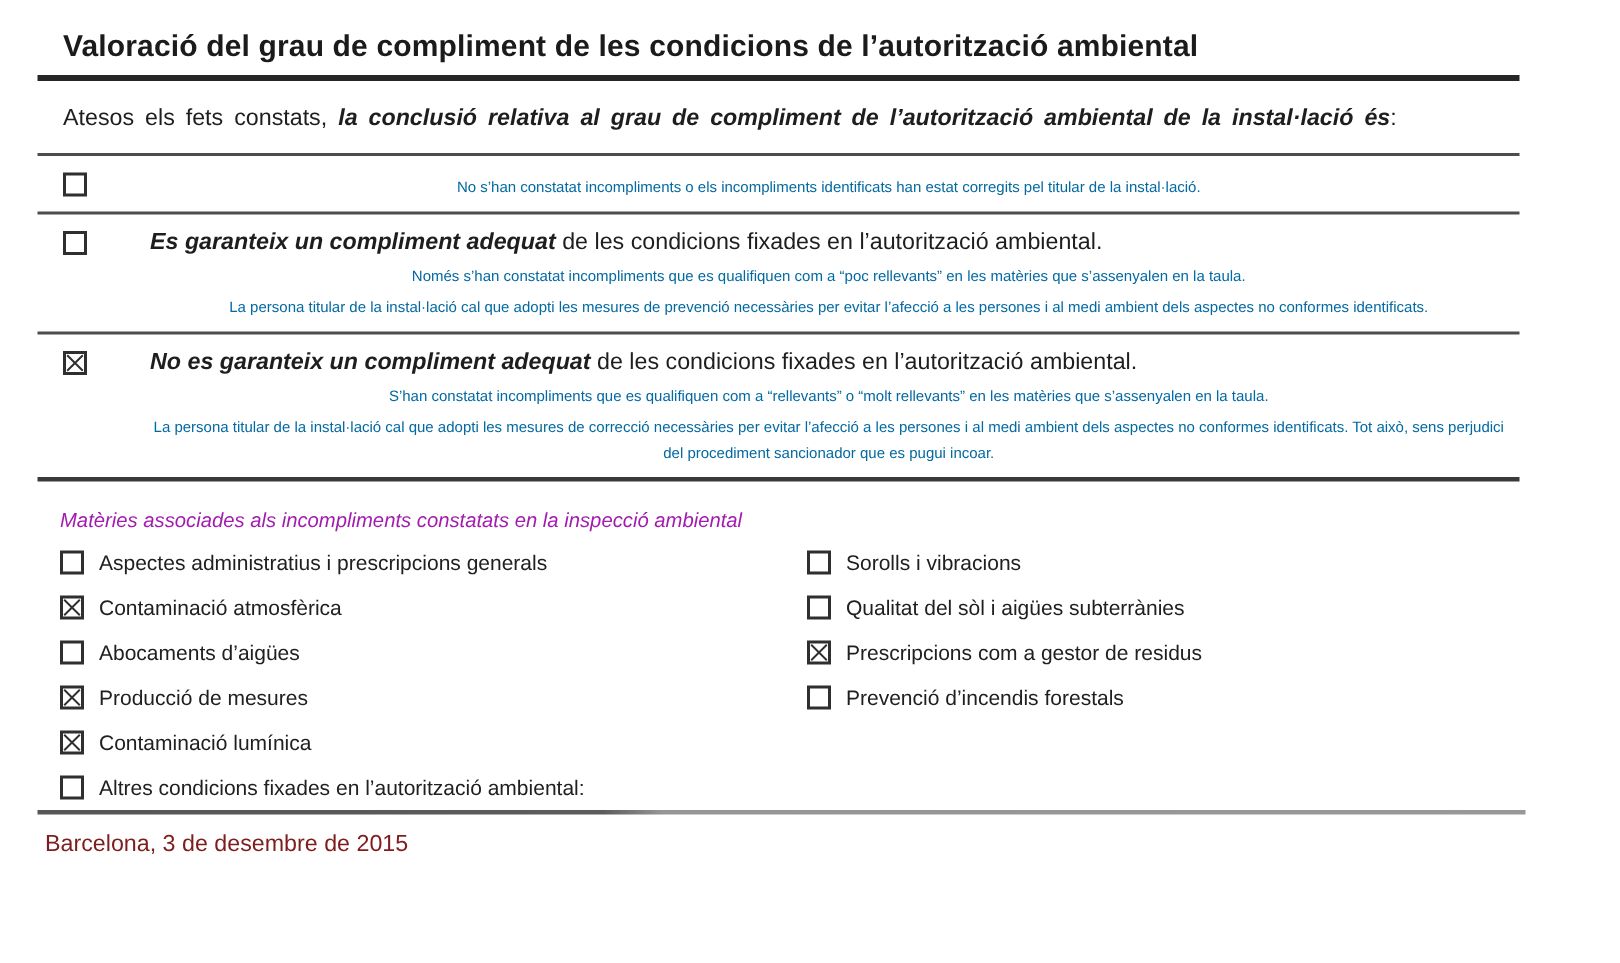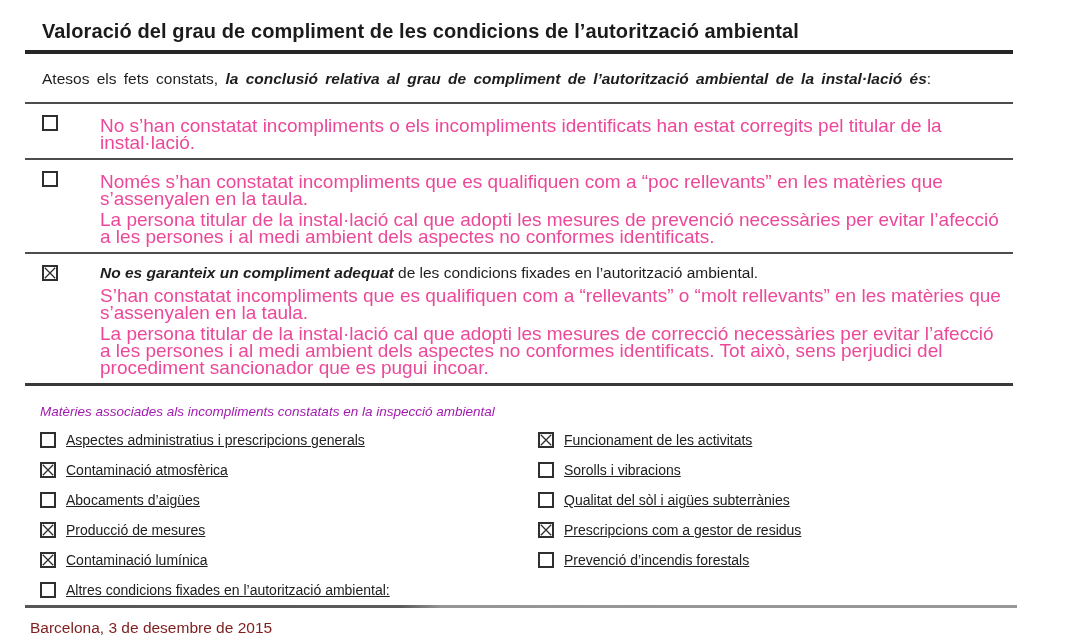--- a/index.html
+++ b/index.html
@@ -24,37 +24,37 @@
 
   .rule { height:2px; background:#4d4d4d; }
   .rule-intro { margin-top:13px; }
   .rule-mid   { margin-top:7px; }
   .rule-thick { margin-top:7px; height:3px; background:#3a3a3a; }
 
   .option { display:flex; padding:9px 8px 0 17px; }
   .option .cb { margin-top:2px; margin-right:42px; flex:none; }
   .opt-body { flex:1; }
   .opt-main { margin:0; font-size:15.5px; line-height:20px; }
-  .opt-sub  { margin:4px 0 0; font-size:19px; line-height:17px; max-width:905px; color:#ec4899; }
+  .opt-sub  { margin:4px 0 0; font-size:10px; line-height:17px; max-width:905px; color:#0369a1;text-align:center; }
 
   .cb {
     display:inline-block; width:16px; height:16px;
     border:2px solid #2f2f2f; background:#fff; padding:0; cursor:default;
   }
   .cb svg { display:none; }
   .cb.checked svg { display:block; width:100%; height:100%; }
 
   .mat-head {
     margin:18px 0 0; padding-left:15px;
     font-size:13.5px; font-style:italic; line-height:16px; color:#a21caf;
   }
   .mat-grid {
     margin-top:5px;
     display:grid; grid-template-columns:498px 490px;
-    grid-template-rows:repeat(6, 30px); grid-auto-flow:column;text-decoration:underline;
+    grid-template-rows:repeat(6, 30px); grid-auto-flow:column;
   }
   .mat-row { display:flex; align-items:center; padding-left:15px; }
   .mat-label { margin-left:10px; font-size:14px; white-space:nowrap; color:#202020; }
 
   .footer-rule {
     margin-left:25px; width:992px; height:3px;
     background:linear-gradient(to right,#565656 0,#5c5c5c 38%,#969696 42%,#989898 100%);
   }
   .footer { margin:11px 0 0 30px; font-size:15.5px; color:#7f1d1d; }
 </style>
@@ -79,20 +79,21 @@
       </div>
     </div>
 
     <div class="rule rule-mid"></div>
 
     <div class="option">
       <span class="cb">
         
       </span>
       <div class="opt-body">
+        <p class="opt-main"><span class="b">Es garanteix un compliment adequat</span><span> de les condicions fixades en l’autorització ambiental.</span></p>
         <p class="opt-sub">Només s’han constatat incompliments que es qualifiquen com a “poc rellevants” en les matèries que s’assenyalen en la taula.</p>
         <p class="opt-sub">La persona titular de la instal·lació cal que adopti les mesures de prevenció necessàries per evitar l’afecció a les persones i al medi ambient dels aspectes no conformes identificats.</p>
       </div>
     </div>
 
     <div class="rule rule-mid"></div>
 
     <div class="option">
       <span class="cb checked">
         <svg viewBox="0 0 12 12">
@@ -141,28 +142,20 @@
               <path d="M0.8 0.8 L11.2 11.2 M11.2 0.8 L0.8 11.2" stroke="#2f2f2f" stroke-width="1.3" fill="none"></path>
             </svg>
           </span>
         <span class="mat-label">Contaminació lumínica</span>
       </div>
       <div class="mat-row">
         <span class="cb"></span>
         <span class="mat-label">Altres condicions fixades en l’autorització ambiental:</span>
       </div>
       <div class="mat-row">
-        <span class="cb checked">
-            <svg viewBox="0 0 12 12">
-              <path d="M0.8 0.8 L11.2 11.2 M11.2 0.8 L0.8 11.2" stroke="#2f2f2f" stroke-width="1.3" fill="none"></path>
-            </svg>
-          </span>
-        <span class="mat-label">Funcionament de les activitats</span>
-      </div>
-      <div class="mat-row">
         <span class="cb"></span>
         <span class="mat-label">Sorolls i vibracions</span>
       </div>
       <div class="mat-row">
         <span class="cb"></span>
         <span class="mat-label">Qualitat del sòl i aigües subterrànies</span>
       </div>
       <div class="mat-row">
         <span class="cb checked">
             <svg viewBox="0 0 12 12">

